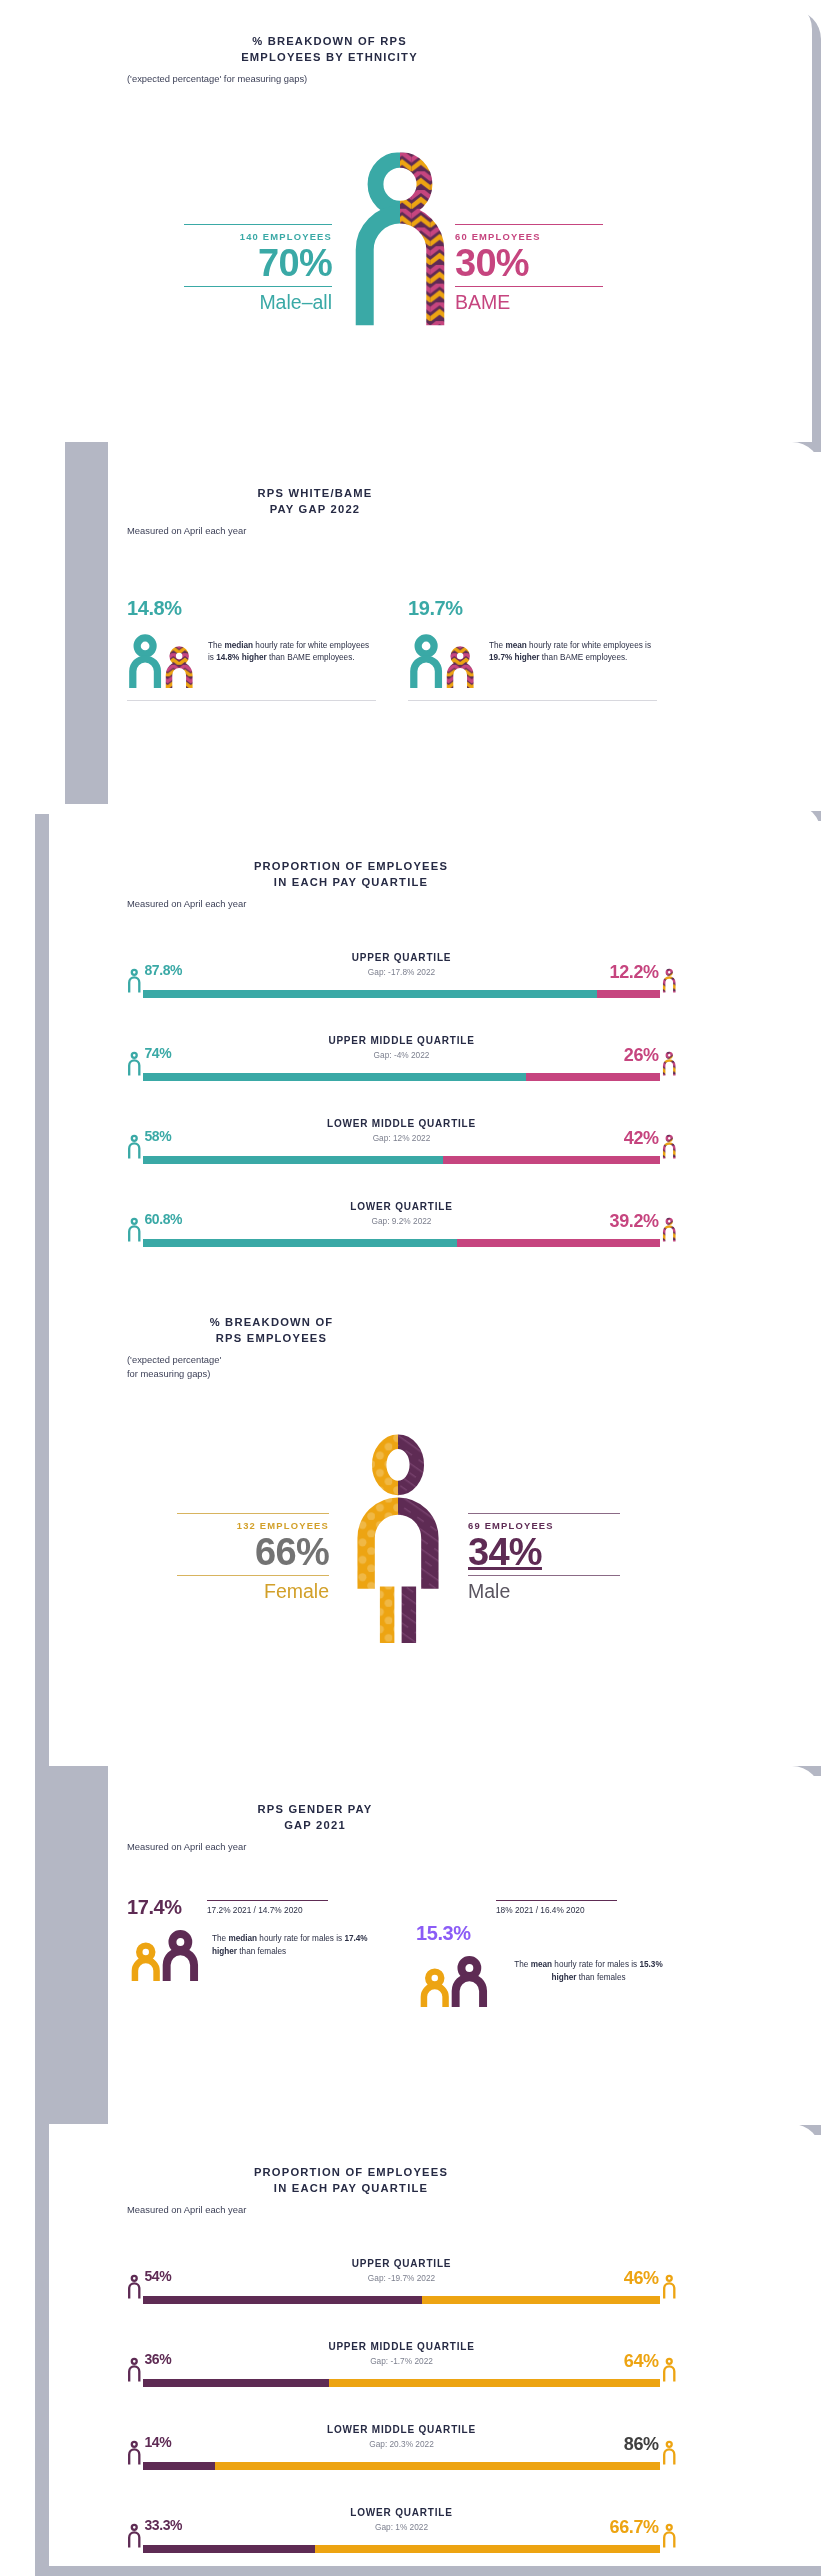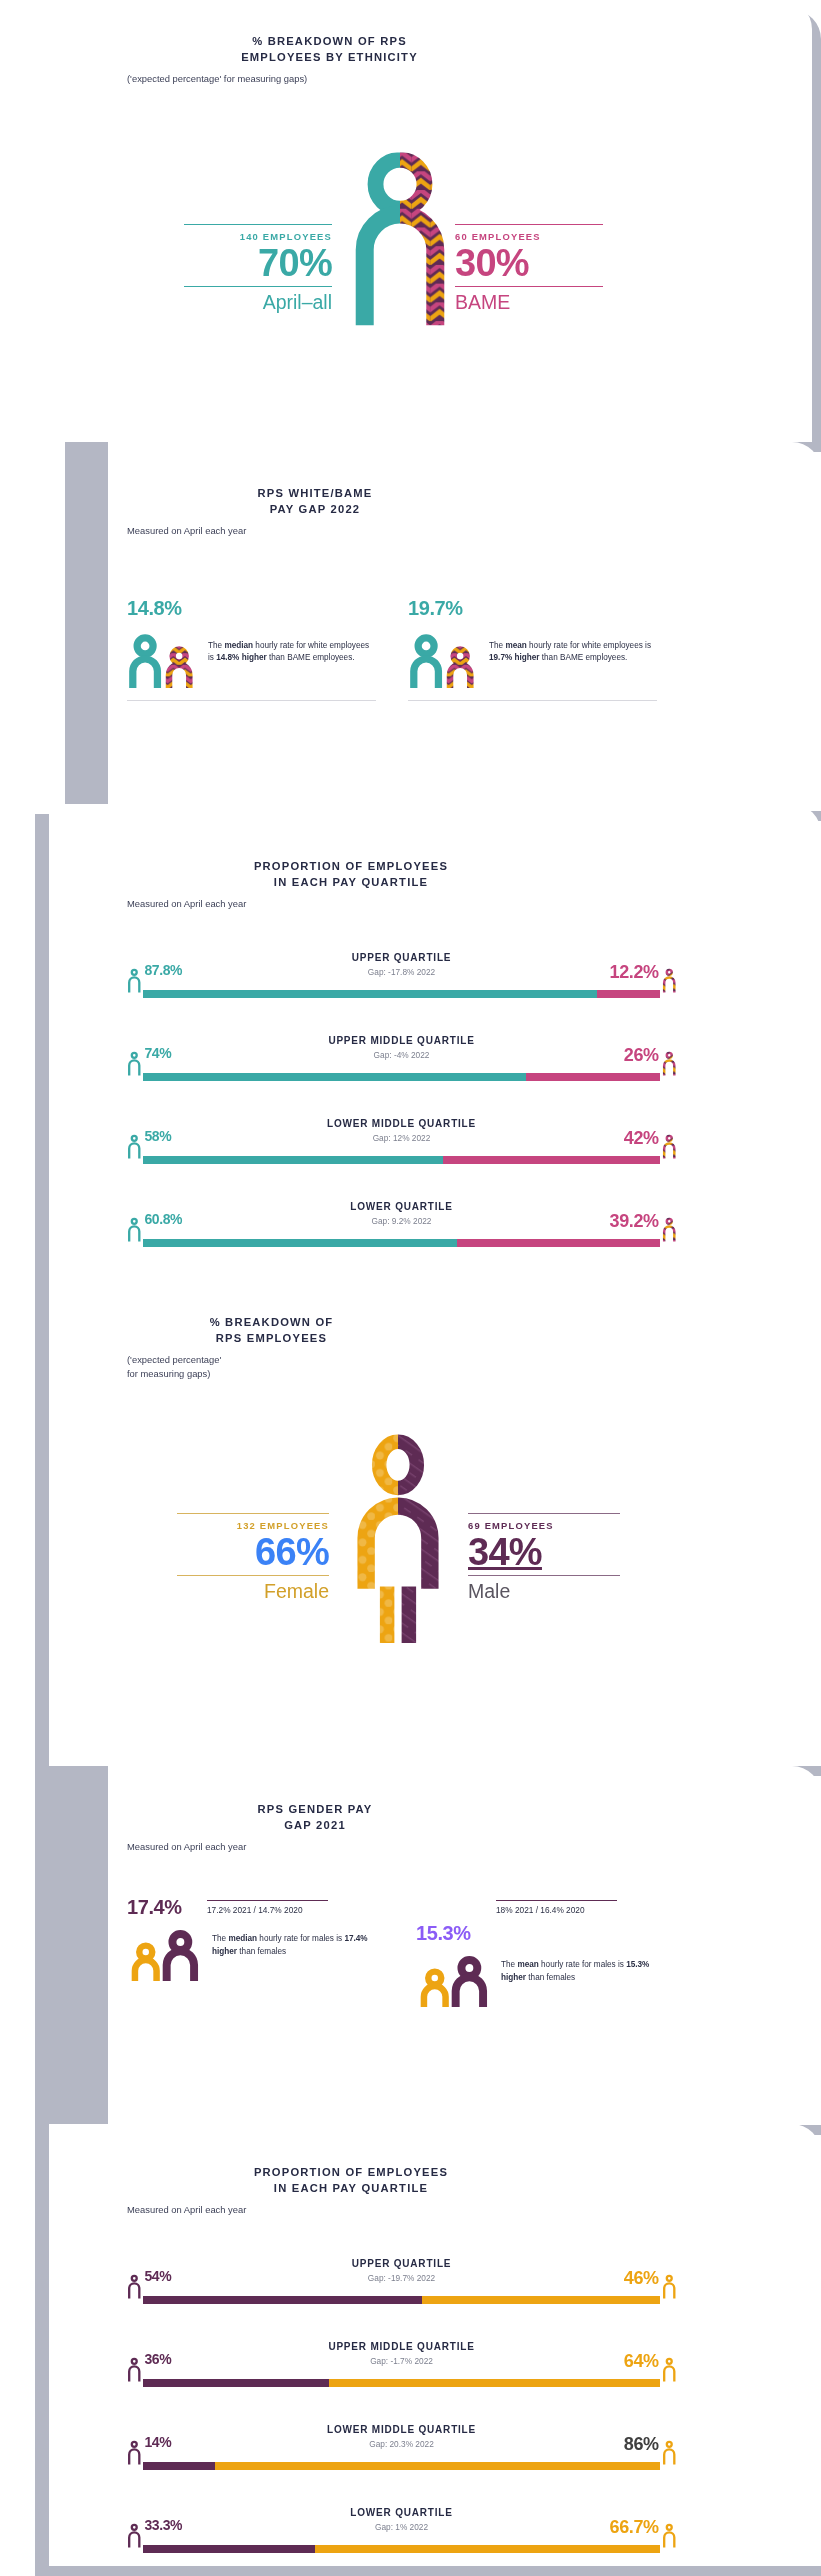--- a/index.html
+++ b/index.html
@@ -182,21 +182,21 @@
             <path d="M26 240 L26 135 A49 49 0 0 1 124 135 L124 240" fill="none" stroke="url(#chev-bame)" stroke-width="25"></path>
           </g>
         </svg>
       </div>
 
       <div class="sf-side sf-left" style="left:184px; top:72px; width:148px;">
         <div class="sf-rule" style="background:#3aa9a6;"></div>
         <div class="sf-emp" style="color:#3aa9a6;">140 EMPLOYEES</div>
         <div class="sf-pct" style="color:#3aa9a6;">70%</div>
         <div class="sf-rule" style="background:#3aa9a6;"></div>
-        <div class="sf-label" style="color:#3aa9a6;">April–all</div>
+        <div class="sf-label" style="color:#3aa9a6;">Male–all</div>
       </div>
 
       <div class="sf-side sf-right" style="left:455px; top:72px; width:148px;">
         <div class="sf-rule" style="background:#c6457f;"></div>
         <div class="sf-emp" style="color:#c6457f;">60 EMPLOYEES</div>
         <div class="sf-pct" style="color:#c6457f;">30%</div>
         <div class="sf-rule" style="background:#c6457f;"></div>
         <div class="sf-label" style="color:#c6457f;">BAME</div>
       </div>
     </div>
@@ -426,21 +426,21 @@
           <g clip-path="url(#gBodyR)">
             <rect x="55" y="212" width="20" height="78" fill="url(#hatch-plum)"></rect>
             <rect x="85" y="212" width="20" height="78" fill="url(#hatch-plum)"></rect>
           </g>
         </svg>
       </div>
 
       <div class="sf-side sf-left" style="left:177px; top:80px; width:152px;">
         <div class="sf-rule" style="background:#d8b45e;"></div>
         <div class="sf-emp" style="color:#d2a02a;">132 EMPLOYEES</div>
-        <div class="sf-pct" style="color:#3b82f6;">66%</div>
+        <div class="sf-pct" style="color:#737373;">66%</div>
         <div class="sf-rule" style="background:#d8b45e;"></div>
         <div class="sf-label" style="color:#d2a02a;">Female</div>
       </div>
 
       <div class="sf-side sf-right" style="left:468px; top:80px; width:152px;">
         <div class="sf-rule" style="background:#8b6a86;"></div>
         <div class="sf-emp" style="color:#5e2b54;">69 EMPLOYEES</div>
         <div class="sf-pct" style="color:#5e2b54;text-decoration:underline;">34%</div>
         <div class="sf-rule" style="background:#8b6a86;"></div>
         <div class="sf-label" style="color:#5a5560;">Male</div>
@@ -493,21 +493,21 @@
       </div>
       <div class="duo-row">
         <div class="duo-icons">
           <svg width="75" height="52" viewBox="0 0 104 72" aria-hidden="true">
             <circle cx="26" cy="32" r="9" fill="none" stroke="#eda412" stroke-width="9"></circle>
             <path d="M11 72 L11 58 A15 15 0 0 1 41 58 L41 72" fill="none" stroke="#eda412" stroke-width="9"></path>
             <circle cx="74" cy="18" r="11" fill="none" stroke="#5e2b54" stroke-width="11"></circle>
             <path d="M55 72 L55 50 A19 19 0 0 1 93 50 L93 72" fill="none" stroke="#5e2b54" stroke-width="11"></path>
           </svg>
         </div>
-        <div class="duo-text" style="padding-top:4.3px;">
+        <div class="duo-text" style="padding-top:4.3px;text-align:center;">
           <span>The </span><b>mean</b><span> hourly rate for males is </span><b>15.3% higher</b><span> than females</span>
         </div>
       </div>
     </div>
   </div>
 </div>
 
 <div class="panel" style="left:0px; top:2124px; width:821px; height:452px;">
   <div class="shadow" style="left:35px; top:10px; width:787px; height:442px;"></div>
   <div class="card" style="left:49px; top:0px; width:772px; height:442px;"></div>

